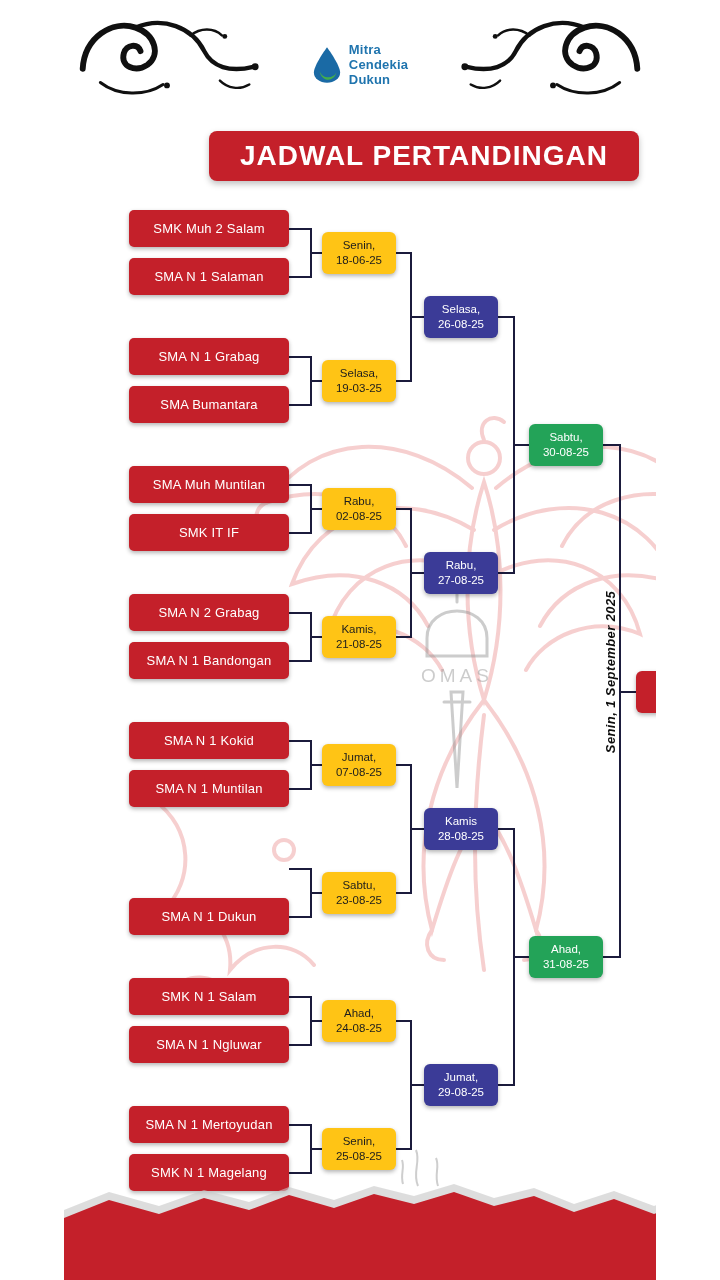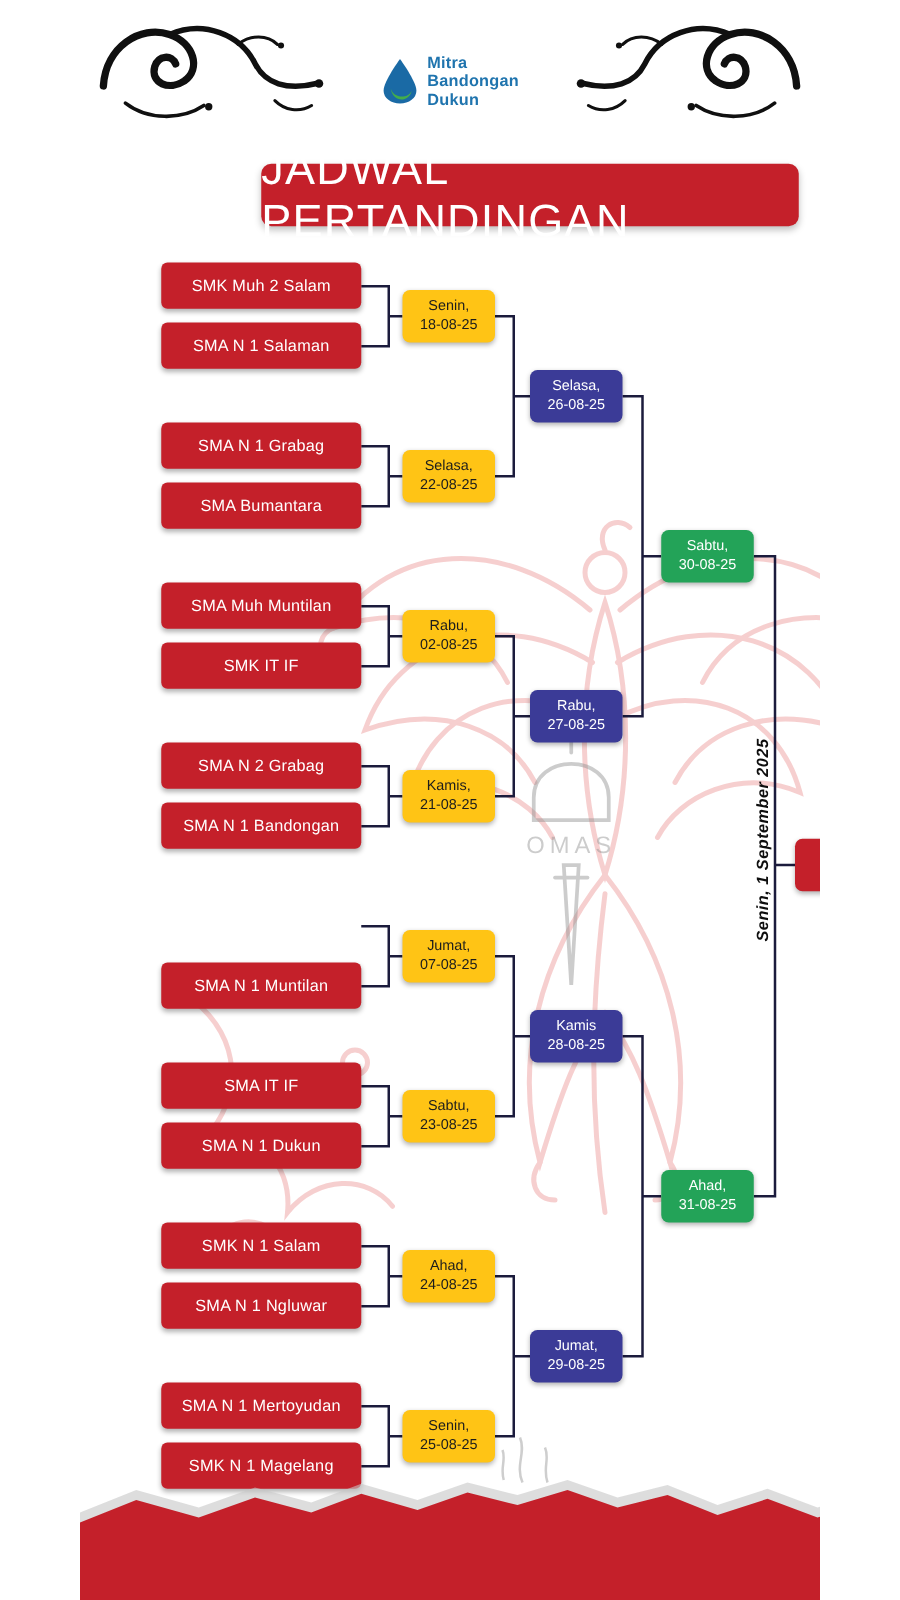--- a/index.html
+++ b/index.html
@@ -8,21 +8,21 @@
   .page{position:relative;width:592px;height:1280px;margin:0 auto;background:#ffffff;overflow:hidden;
         font-family:"Liberation Sans",sans-serif;
         --red:#C4202A;--yellow:#FFC415;--blue:#3B3B97;--green:#23A358;--line:#1B1B3C;--logo-blue:#1F74AE}
   .flourish{position:absolute;top:8px;width:188px;height:98px}
   .flourish.left{left:8px}
   .flourish.right{right:8px;transform:scaleX(-1)}
   .logo{position:absolute;top:42px;left:0;width:100%;display:flex;justify-content:center;align-items:center;gap:7px}
   .logo-mark{width:30px;height:38px}
   .logo-text div{color:var(--logo-blue);font-weight:bold;font-size:13px;line-height:15px;letter-spacing:.2px}
   .title-banner{position:absolute;left:145px;top:131px;width:430px;height:50px;background:var(--red);color:#fff;
-        border-radius:8px;display:flex;align-items:center;justify-content:center;font-weight:normal;font-size:36px;
+        border-radius:8px;display:flex;align-items:center;justify-content:center;font-weight:bold;font-size:28px;
         letter-spacing:1px;box-shadow:0 3px 6px rgba(0,0,0,.25)}
   .wm{position:absolute;pointer-events:none}
   .lines{position:absolute;left:0;top:0;width:720px;height:1280px;pointer-events:none}
   .team{position:absolute;left:65px;width:160px;height:37px;background:var(--red);color:#fff;border-radius:5px;
         display:flex;align-items:center;justify-content:center;font-size:13px;letter-spacing:.2px;
         box-shadow:0 2px 4px rgba(0,0,0,.3);text-align:left}
   .slot{position:absolute;width:74px;height:42px;border-radius:6px;display:flex;flex-direction:column;align-items:center;
         justify-content:center;font-size:11.5px;line-height:1.3;box-shadow:0 2px 4px rgba(0,0,0,.3);
         text-align:center}
   .slot span{display:block}
@@ -67,21 +67,21 @@
     </g>
   </svg>
 
   <div class="logo">
     <svg class="logo-mark" viewBox="0 0 32 40">
       <path d="M16 1 C16 1 2 20 2 28 a14 11 0 0 0 28 0 C30 20 16 1 16 1 Z" fill="#1A6AA5"></path>
       <path d="M8 26 C10 34 22 36 26 28 C24 38 10 39 8 26 Z" fill="#43AD4B"></path>
     </svg>
     <div class="logo-text">
       <div>Mitra</div>
-      <div>Bandongan</div>
+      <div>Cendekia</div>
       <div>Dukun</div>
     </div>
   </div>
 
   <div class="title-banner">JADWAL PERTANDINGAN</div>
 
   <svg class="wm" style="left:170px;top:370px;width:500px;height:660px;opacity:.28" viewBox="0 0 500 660">
     <g fill="none" stroke="#E05555" stroke-width="4" stroke-linecap="round">
       <circle cx="250" cy="88" r="16"></circle>
       <path d="M250 70 C242 52 258 42 270 52"></path>
@@ -138,35 +138,35 @@
   </svg>
 
   <div class="team" style="top:210px">SMK Muh 2 Salam</div>
   <div class="team" style="top:258px">SMA N 1 Salaman</div>
   <div class="team" style="top:338px">SMA N 1 Grabag</div>
   <div class="team" style="top:466px">SMA Muh Muntilan</div>
   <div class="team" style="top:386px">SMA Bumantara</div>
   <div class="team" style="top:514px">SMK IT IF</div>
   <div class="team" style="top:594px">SMA N 2 Grabag</div>
   <div class="team" style="top:642px">SMA N 1 Bandongan</div>
+  <div class="team" style="top:722px">SMA N 1 Kokid</div>
   <div class="team" style="top:770px">SMA N 1 Muntilan</div>
-  <div class="team" style="top:850px">SMA IT IF</div>
   <div class="team" style="top:898px">SMA N 1 Dukun</div>
   <div class="team" style="top:978px">SMK N 1 Salam</div>
   <div class="team" style="top:1026px">SMA N 1 Ngluwar</div>
   <div class="team" style="top:1106px">SMA N 1 Mertoyudan</div>
   <div class="team" style="top:1154px">SMK N 1 Magelang</div>
 
   <div class="slot yellow" style="top:232px">
     <span>Senin,</span>
-    <span>18-08-25</span>
+    <span>18-06-25</span>
   </div>
   <div class="slot yellow" style="top:360px">
     <span>Selasa,</span>
-    <span>22-08-25</span>
+    <span>19-03-25</span>
   </div>
   <div class="slot yellow" style="top:488px">
     <span>Rabu,</span>
     <span>02-08-25</span>
   </div>
   <div class="slot yellow" style="top:616px">
     <span>Kamis,</span>
     <span>21-08-25</span>
   </div>
   <div class="slot yellow" style="top:744px">

